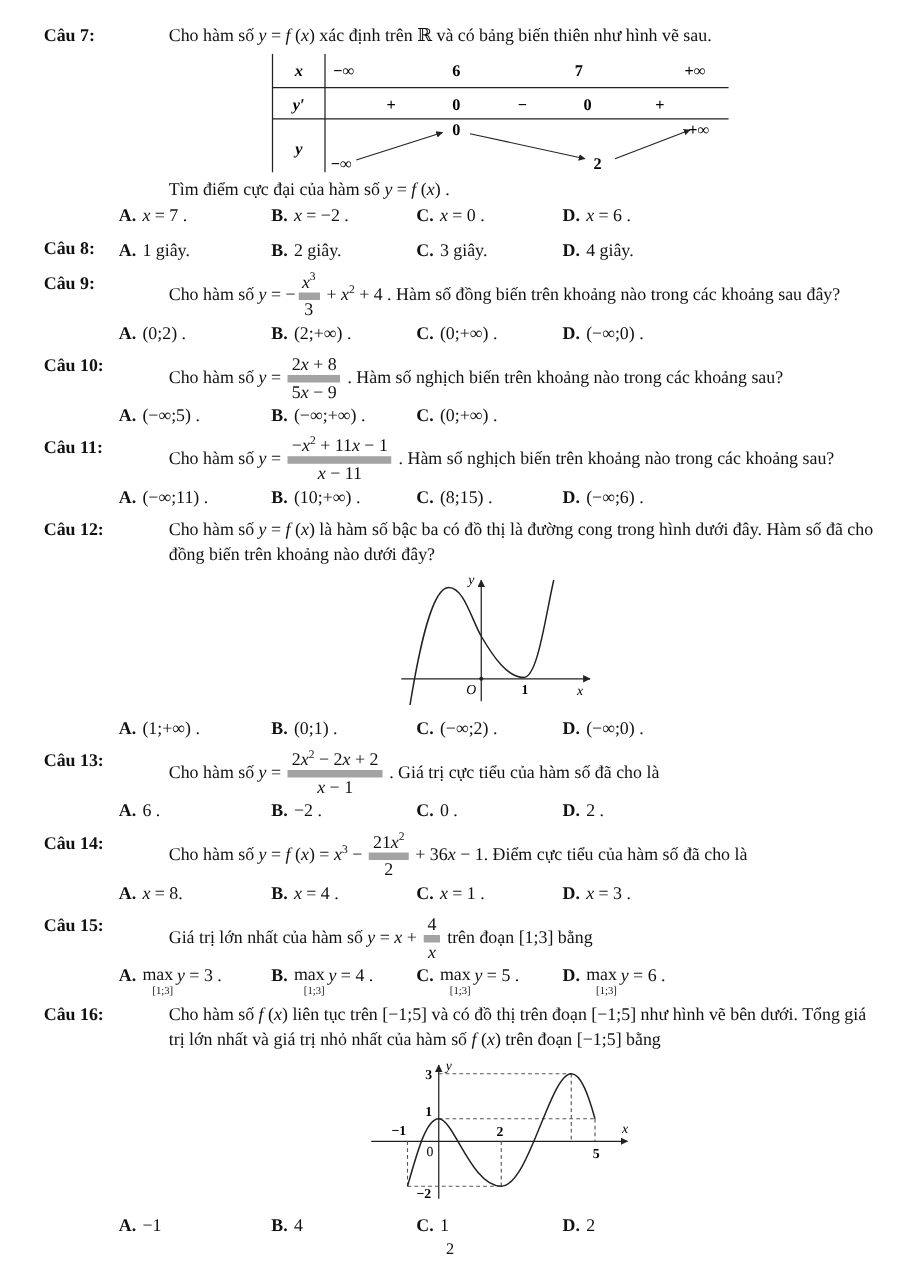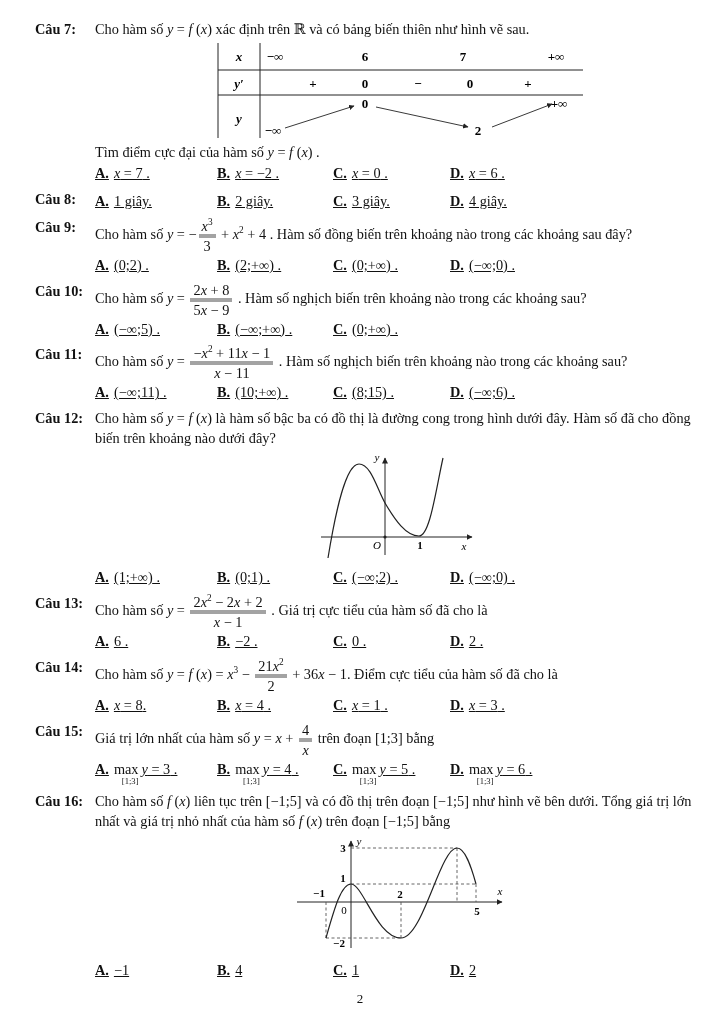--- a/index.html
+++ b/index.html
@@ -1,28 +1,28 @@
 <!DOCTYPE html>
 <html><head>
 <meta charset="utf-8">
 <style>
   html,body{margin:0;padding:0;width:724px;height:1024px;background:#fff;overflow:hidden;}
   body{font-family:"Liberation Serif","DejaVu Serif",serif;font-size:14.3px;color:#111;line-height:1.38;}
   .page{position:relative;width:720px;height:1024px;box-sizing:border-box;padding:20px 18px 18px 35px;}
   .question{display:grid;grid-template-columns:60px 1fr;margin-bottom:6px;}
   .q-label{font-weight:bold;white-space:nowrap;}
   .q-body{min-width:0;}
-  .q-stem{margin-bottom:2px;}
-  .options{display:grid;grid-template-columns:122px 116px 117px 1fr;margin-top:2px;text-decoration:underline;}
+  .q-stem{margin-bottom:2px;margin-left:40px;}
+  .options{display:grid;grid-template-columns:122px 116px 117px 1fr;margin-top:2px;}
   .option{white-space:nowrap;}
   .opt-key{font-weight:bold;margin-right:5px;}
   .math i{font-family:"Liberation Serif","DejaVu Serif",serif;font-style:italic;}
   sup{font-size:0.65em;line-height:0;}
   .frac{display:inline-block;vertical-align:middle;text-align:center;line-height:1.12;margin:0 2px;}
-  .frac .num{display:block;border-bottom:4px solid #a3a3a3;padding:0 3px;}
+  .frac .num{display:block;border-bottom:6px solid #a3a3a3;padding:0 3px;}
   .frac .den{display:block;padding:0 3px;}
   .munder{display:inline-block;text-align:right;vertical-align:-0.75em;line-height:1;margin-right:3px;}
   .mu-main{display:block;}
   .mu-sub{display:block;font-size:0.6em;margin-top:1px;}
   .fig-wrap{display:flex;justify-content:center;margin:3px 0 5px;}
   svg text{font-family:"Liberation Serif","DejaVu Serif",serif;}
   .pagenum{position:absolute;left:0;right:0;bottom:16px;text-align:center;font-size:13px;}
 </style>
 </head>
 <body>

